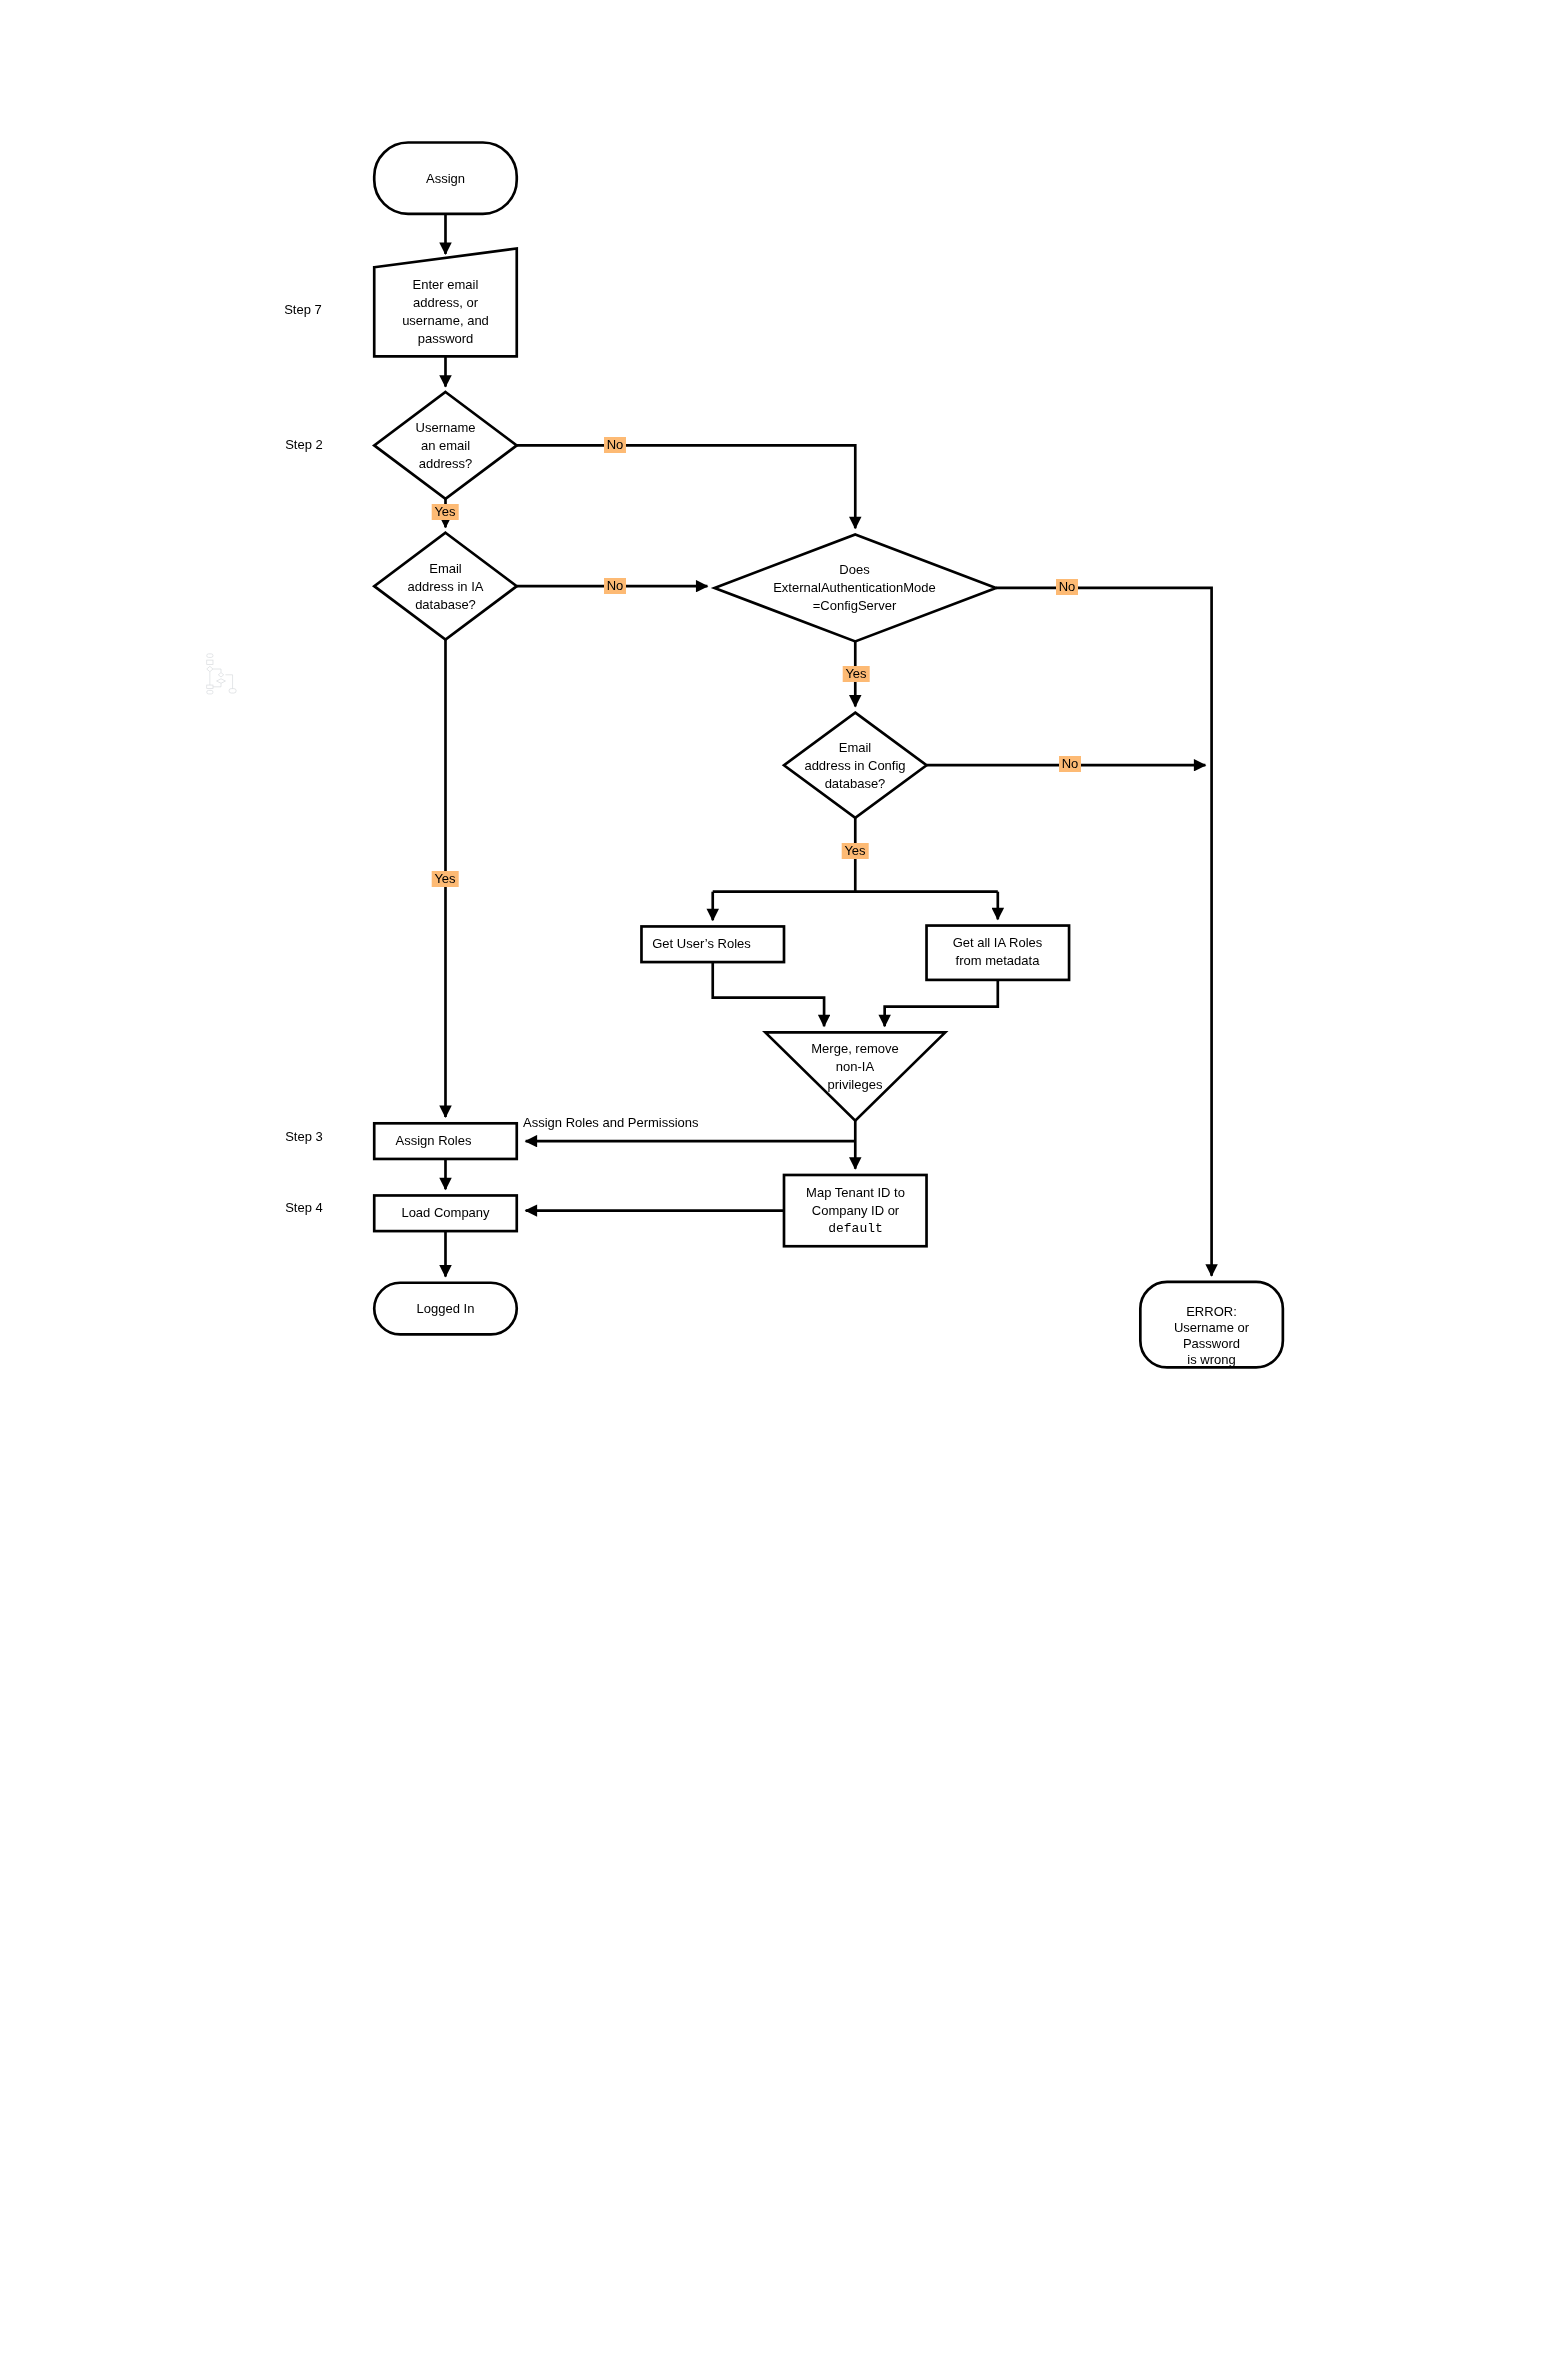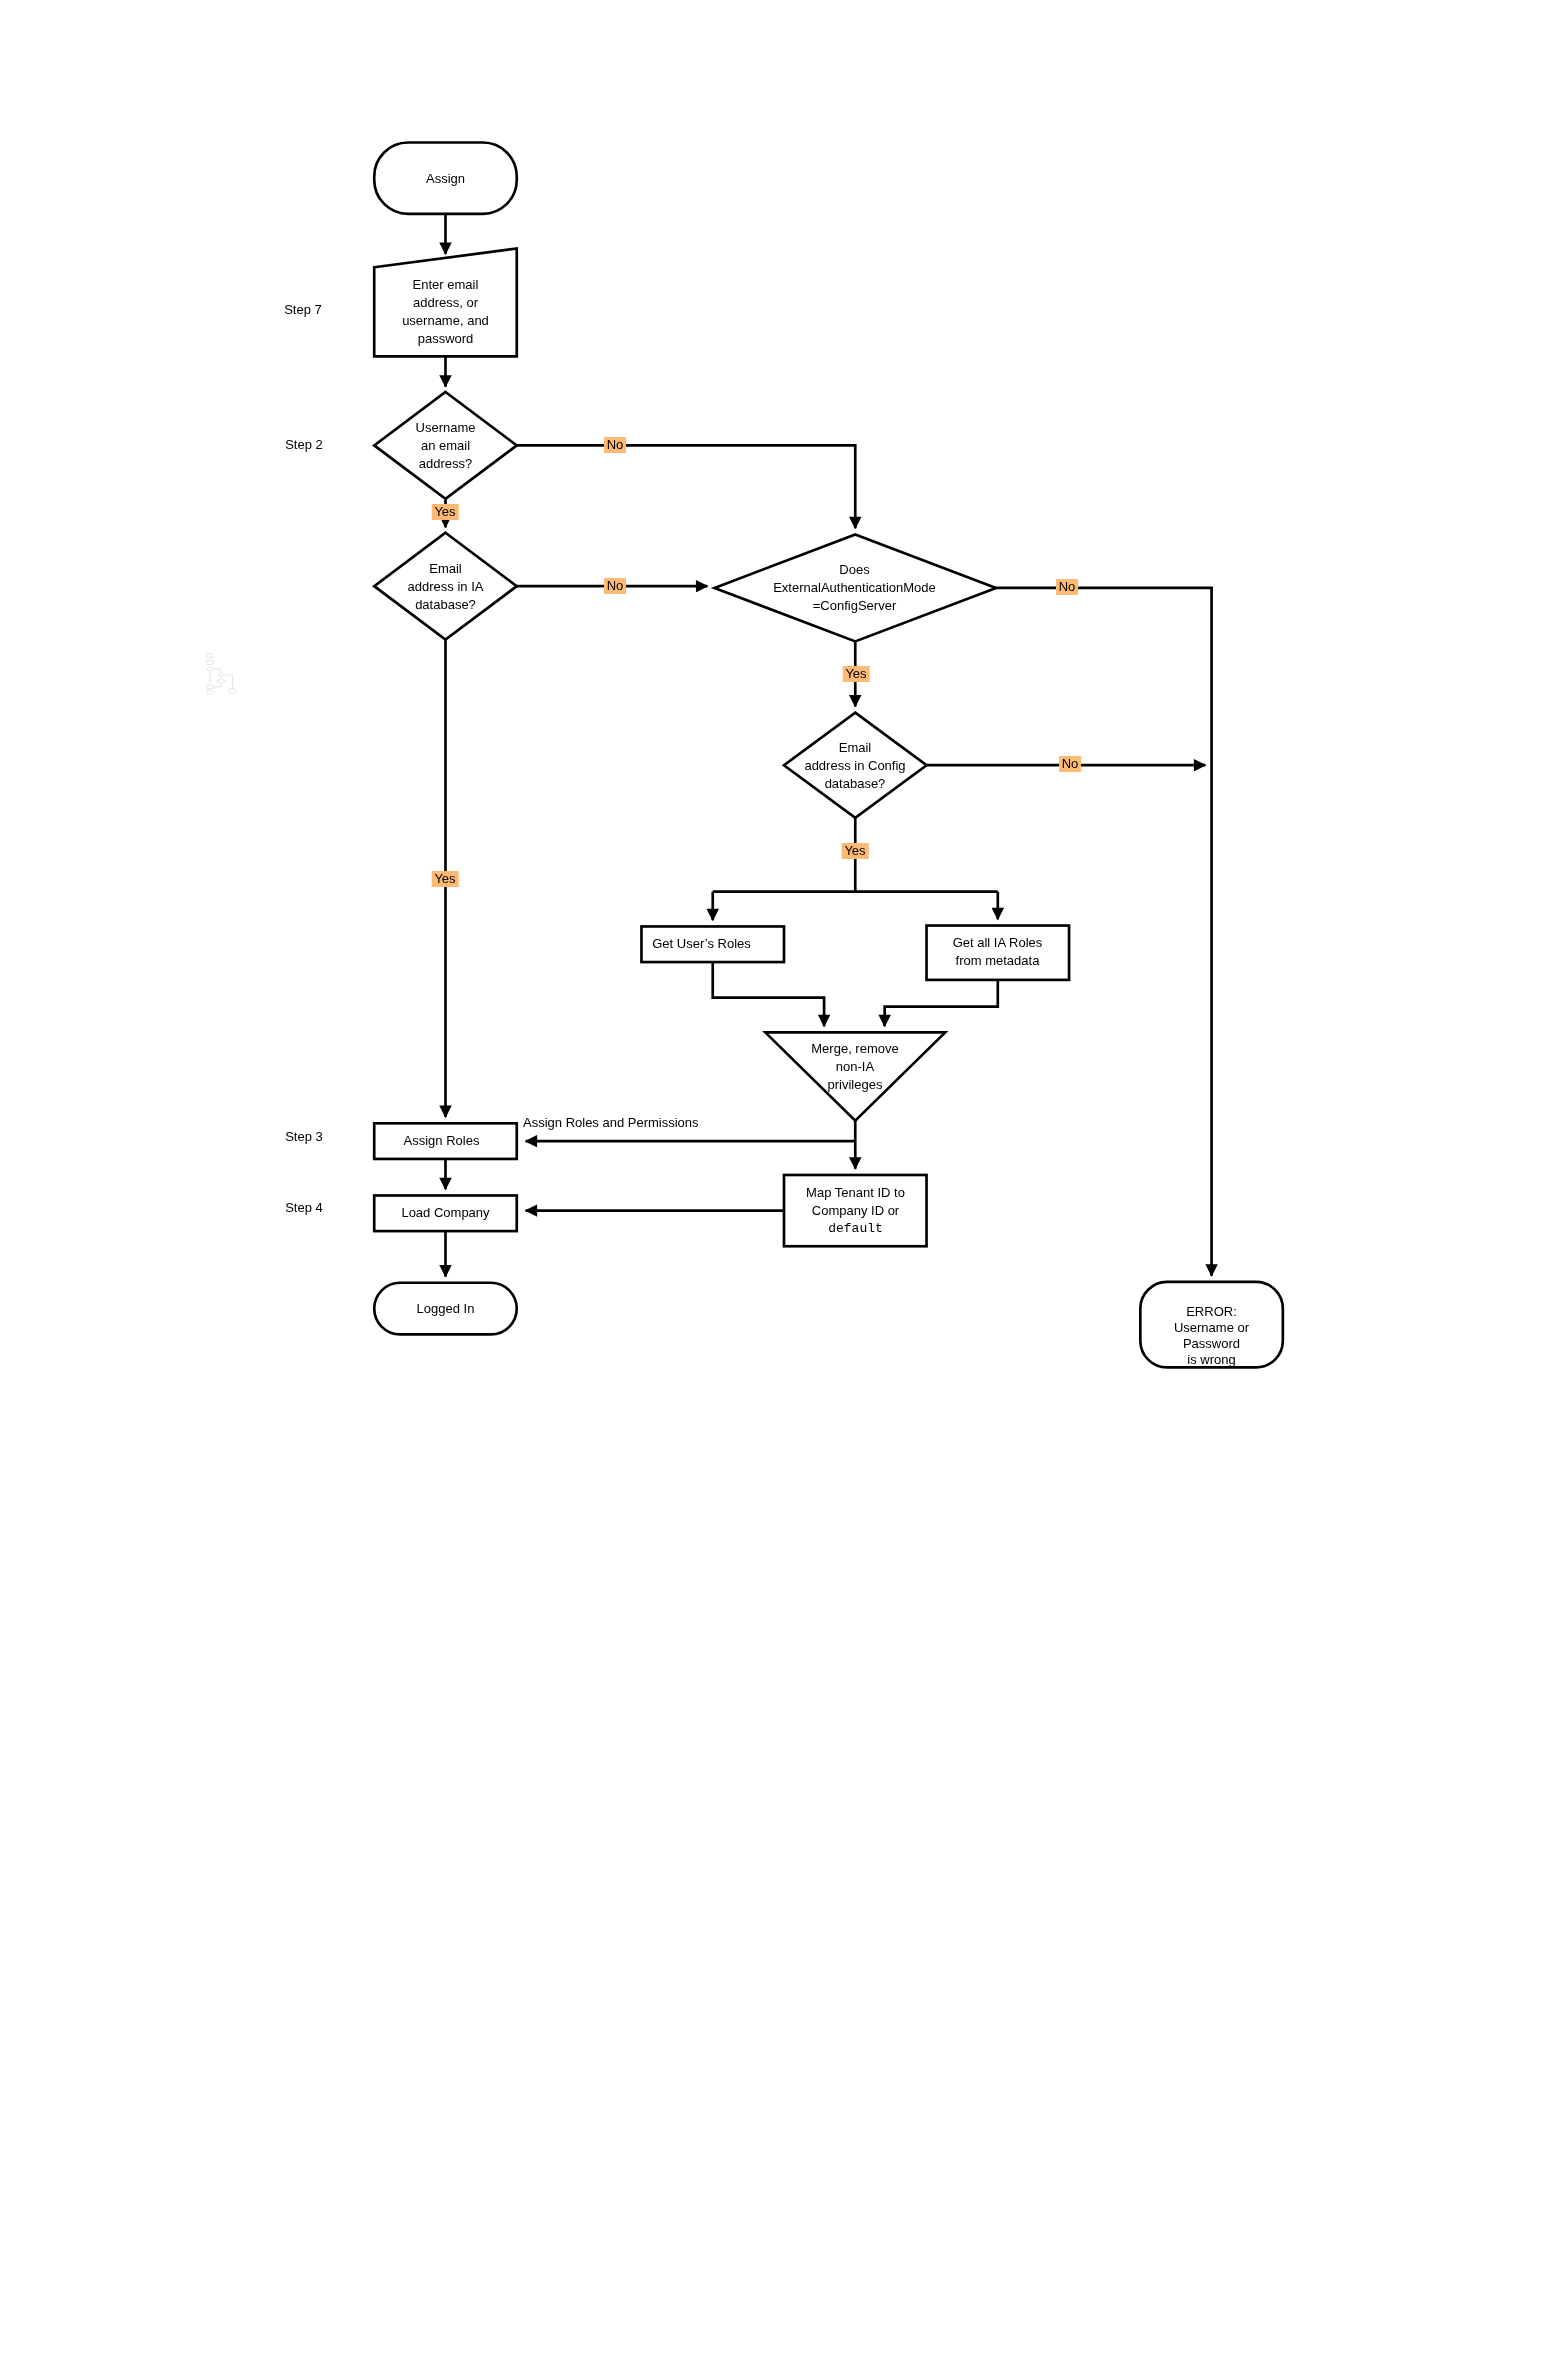--- a/index.html
+++ b/index.html
@@ -120,21 +120,21 @@
 =ConfigServer</div>
   <div class="node-label" style="left:775px;top:713px;width:160px;height:105px">Email
 address in Config
 database?</div>
   <div class="node-label" style="left:641px;top:926px;width:121px;height:36px">Get User’s Roles</div>
   <div class="node-label" style="left:926px;top:925px;width:143px;height:54px">Get all IA Roles
 from metadata</div>
   <div class="node-label" style="left:765px;top:1036px;width:180px;height:62px">Merge, remove
 non-IA
 privileges</div>
-  <div class="node-label" style="left:370px;top:1123px;width:143px;height:36px">Assign Roles</div>
+  <div class="node-label" style="left:362px;top:1123px;width:143px;height:36px">Assign Roles</div>
   <div class="node-label" style="left:784px;top:1175px;width:143px;height:71px;flex-direction:column">
     <span>Map Tenant ID to
 Company ID or</span>
     <span class="mono">default</span>
   </div>
   <div class="node-label" style="left:374px;top:1195px;width:143px;height:36px">Load Company</div>
   <div class="node-label" style="left:374px;top:1283px;width:143px;height:52px">Logged In</div>
   <div class="node-label" style="left:1140px;top:1282px;width:143px;height:108px;line-height:16px">ERROR:
 Username or
 Password

